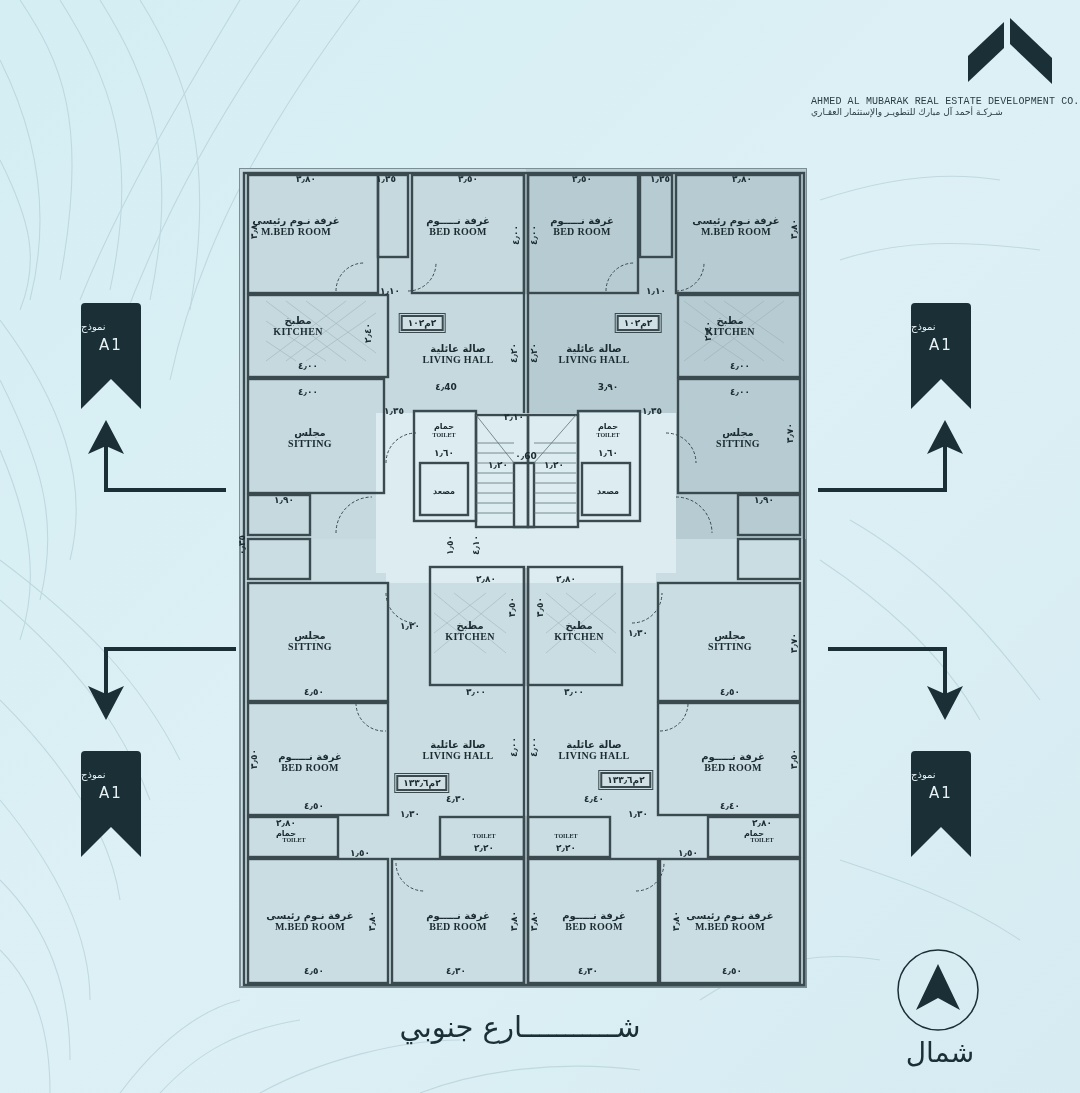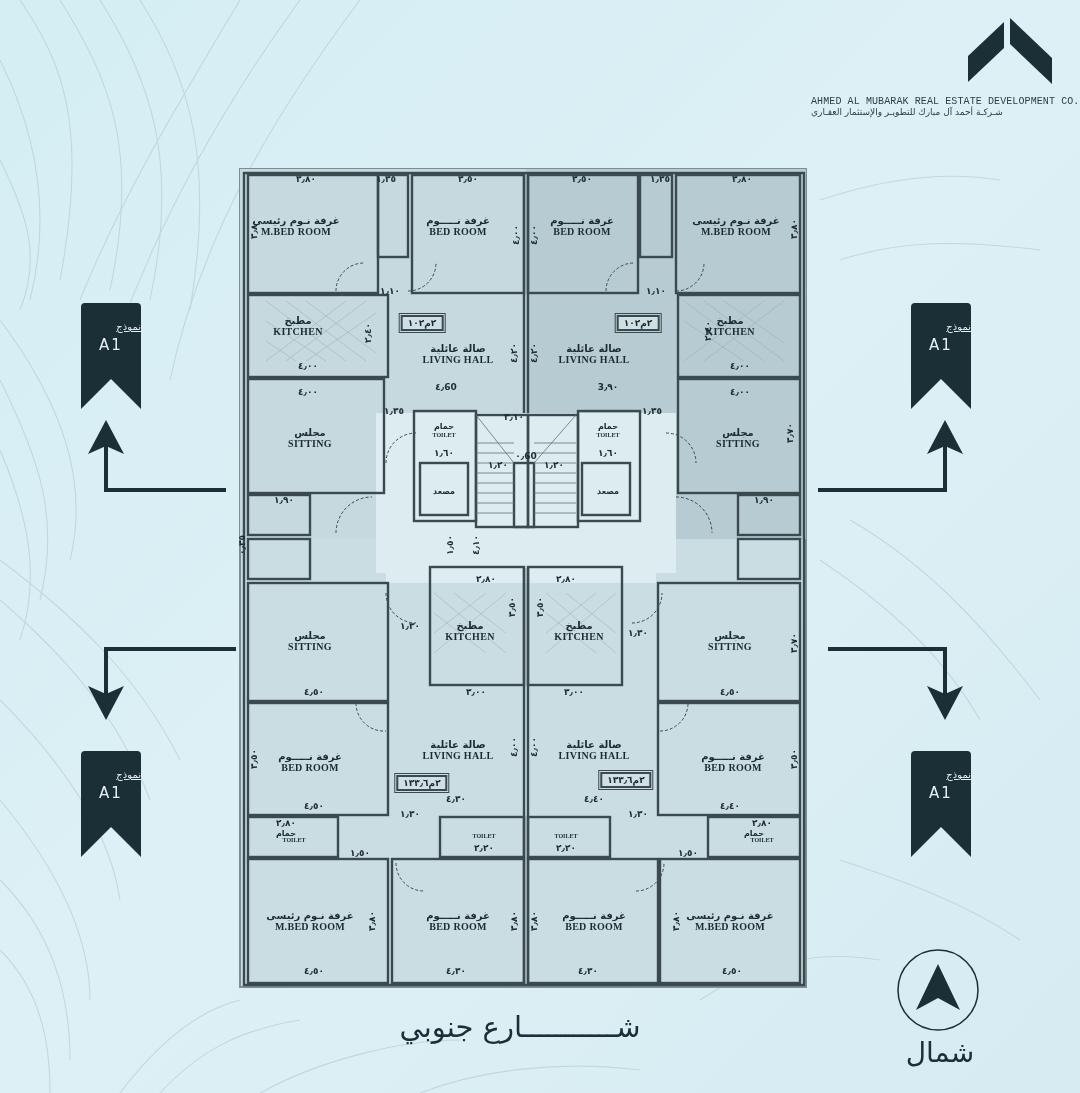--- a/index.html
+++ b/index.html
@@ -28,21 +28,21 @@
   .room-en { font-family: "Liberation Serif", serif; font-size: 10px; font-weight: bold; color: #1b2b30; display: block; letter-spacing: 0.3px; }
   .dim { position: absolute; font-family: "DejaVu Sans", sans-serif; font-size: 9px; font-weight: bold; color: #1b2b30; transform: translate(-50%, -50%); white-space: nowrap; background: transparent; }
   .dim.v { transform: translate(-50%, -50%) rotate(-90deg); }
   .area-box { position: absolute; transform: translate(-50%, -50%); border: 2px solid #3a4a4f; outline: 1px solid #3a4a4f; outline-offset: 1px; padding: 1px 5px; font-family: "DejaVu Sans", sans-serif; font-size: 9px; font-weight: bold; color: #1b2b30; background: #cfdfe3; white-space: nowrap; }
   .small-label { position: absolute; font-family: "Liberation Serif", serif; font-size: 6px; font-weight: bold; color: #1b2b30; transform: translate(-50%, -50%); white-space: nowrap; }
   .small-ar { position: absolute; font-family: "DejaVu Sans", sans-serif; font-size: 8px; font-weight: bold; color: #1b2b30; transform: translate(-50%, -50%); white-space: nowrap; }
 
   
   .marker { position: absolute; width: 60px; height: 106px; }
   .marker svg { position: absolute; inset: 0; width: 100%; height: 100%; }
-  .marker .m-ar { position: absolute; left: 0; right: 0; top: 18px; text-align: right; color: #e8f2f4; font-size: 10px; font-family: "DejaVu Sans", sans-serif; text-decoration: underline; }
+  .marker .m-ar { position: absolute; left: 0; right: 0; top: 18px; text-align: left; color: #e8f2f4; font-size: 10px; font-family: "DejaVu Sans", sans-serif; }
   .marker .m-code { position: absolute; left: 0; right: 0; top: 33px; text-align: center; color: #e8f2f4; font-size: 15px; letter-spacing: 2px; font-family: "DejaVu Sans", sans-serif; }
 
   .arrows { position: absolute; inset: 0; pointer-events: none; }
 
   .street { position: absolute; left: 340px; top: 1010px; width: 360px; text-align: center; font-size: 29px; color: #1b2f36; font-family: "DejaVu Sans", sans-serif; white-space: nowrap; }
   .north { position: absolute; left: 896px; top: 948px; width: 84px; height: 84px; }
   .north-label { position: absolute; left: 880px; top: 1036px; width: 120px; text-align: center; font-size: 28px; color: #1b2f36; font-family: "DejaVu Sans", sans-serif; }
 </style>
 </head>
 <body>
@@ -326,21 +326,21 @@
   <div class="dim v" style="left:18px;top:66px">٣٫٨٠</div>
   <div class="dim v" style="left:280px;top:72px">٤٫٠٠</div>
   <div class="dim v" style="left:298px;top:72px">٤٫٠٠</div>
   <div class="dim v" style="left:558px;top:66px">٣٫٨٠</div>
   <div class="dim" style="left:154px;top:128px">١٫١٠</div>
   <div class="dim" style="left:420px;top:128px">١٫١٠</div>
   <div class="dim" style="left:72px;top:203px">٤٫٠٠</div>
   <div class="dim v" style="left:132px;top:170px">٢٫٤٠</div>
   <div class="dim" style="left:504px;top:203px">٤٫٠٠</div>
   <div class="dim v" style="left:472px;top:168px">٢٫٤٠</div>
-  <div class="dim" style="left:210px;top:224px">٤٫60</div>
+  <div class="dim" style="left:210px;top:224px">٤٫40</div>
   <div class="dim" style="left:372px;top:224px">3٫٩٠</div>
   <div class="dim v" style="left:278px;top:190px">٤٫٢٠</div>
   <div class="dim v" style="left:298px;top:190px">٤٫٢٠</div>
   <div class="dim" style="left:72px;top:229px">٤٫٠٠</div>
   <div class="dim" style="left:504px;top:229px">٤٫٠٠</div>
   <div class="dim v" style="left:554px;top:270px">٣٫٧٠</div>
   <div class="dim" style="left:158px;top:248px">١٫٣٥</div>
   <div class="dim" style="left:416px;top:248px">١٫٣٥</div>
   <div class="dim v" style="left:6px;top:382px">٠٫٣٥</div>
   <div class="dim" style="left:48px;top:337px">١٫٩٠</div>

